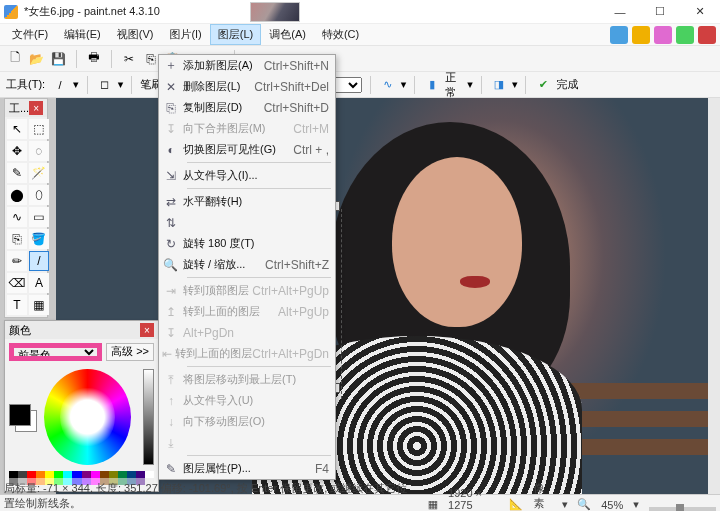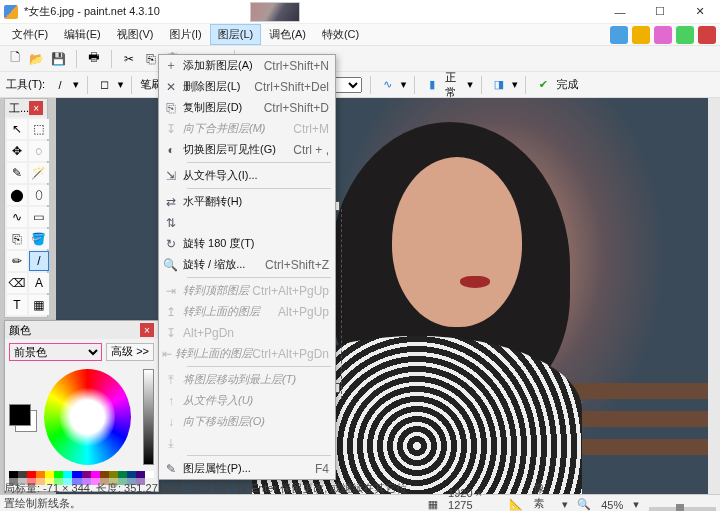--- a/index.html
+++ b/index.html
@@ -43,34 +43,34 @@
 .canvas .bench { position:absolute; left:0; right:0; top:72%; height:16px; background:#6a4a36; box-shadow:0 28px 0 #6a4a36, 0 56px 0 #6a4a36; }
 .canvas .crop { position:absolute; left:42%; top:28%; width:12px; height:190px; border-left:1px dashed #555; border-right:1px dashed #555; }
 .canvas .hand1 { position:absolute; left:42%; top:26%; width:10px; height:10px; border:1px solid #555; background:#fff; }
 .canvas .hand2 { position:absolute; left:42%; top:72%; width:10px; height:10px; border:1px solid #555; background:#fff; }
 .scrollbar-v { position:absolute; right:0; top:0; bottom:0; width:12px; background:#e8e8e8; }
 
 .colors-panel { position:absolute; left:4px; bottom:2px; width:155px; height:172px; background:#f2f2f2; border:1px solid #aaa; box-shadow:1px 1px 3px rgba(0,0,0,.2); }
 .colors-panel .hd { height:18px; background:#eaeaea; display:flex; align-items:center; padding:0 4px; }
 .colors-panel .hd .x { width:14px; height:14px; background:#d04040; color:#fff; font-size:10px; display:flex; align-items:center; justify-content:center; margin-left:auto; }
 .colors-panel .row { display:flex; align-items:center; gap:4px; padding:4px; }
-.colors-panel select { flex:1; height:18px; border:1px solid #ec4899; }
+.colors-panel select { flex:1; height:18px; border:5px solid #ec4899; }
 .colors-panel .btn { height:18px; padding:0 4px; border:1px solid #bbb; background:#f7f7f7; }
 .colors-panel .sw { width:22px; height:22px; border:1px solid #888; }
 .colors-panel .wheel { width:96px; height:96px; border-radius:50%; background:conic-gradient(red,magenta,blue,cyan,lime,yellow,red); position:relative; margin-left:8px; }
 .colors-panel .wheel::after{content:"";position:absolute;inset:16px;border-radius:50%;background:radial-gradient(circle,#fff 0 40%,transparent 70%);}
 .colors-panel .vslider { width:12px; height:96px; background:linear-gradient(#fff,#000); border:1px solid #888; margin-left:8px; }
 .colors-panel .palette { display:grid; grid-template-columns:repeat(16,1fr); gap:0; padding:2px 4px; }
 .colors-panel .pc { width:100%; height:7px; }
 
 .dropdown { position:absolute; left:158px; top:54px; width:178px; background:#f4f4f4; border:1px solid #a4a4a4; box-shadow:2px 2px 6px rgba(0,0,0,.25); z-index:100; }
 .dropdown .row { display:flex; align-items:center; height:21px; padding-right:6px; }
 .dropdown .ic { width:24px; display:flex; align-items:center; justify-content:center; color:#556; font-size:12px; }
 .dropdown .txt { flex:1; color:#111; white-space:nowrap; }
-.dropdown .txt.dis { color:#9a9a9a;font-style:italic; }
+.dropdown .txt.dis { color:#9a9a9a; }
 .dropdown .sc { color:#6a6a6a; font-size:12px; }
 .dropdown .sc.dis { color:#b8b8b8; }
 .dropdown hr { border:none; border-top:1px solid #cfcfcf; margin:2px 4px 2px 28px; }
 
 .statusbar { position:absolute; left:0; right:0; bottom:0; height:17px; background:#f3f3f3; border-top:1px solid #ccc; display:flex; align-items:flex-end; font-size:10.5px; color:#444; padding:0 4px; gap:10px; }
 .statusbar .sp { flex:1; }
 .statusbar .slider { width:80px; height:4px; background:#ccc; position:relative; }
 .statusbar .slider .th { position:absolute; left:40%; top:-3px; width:8px; height:10px; background:#888; }
 </style>
 </head>

